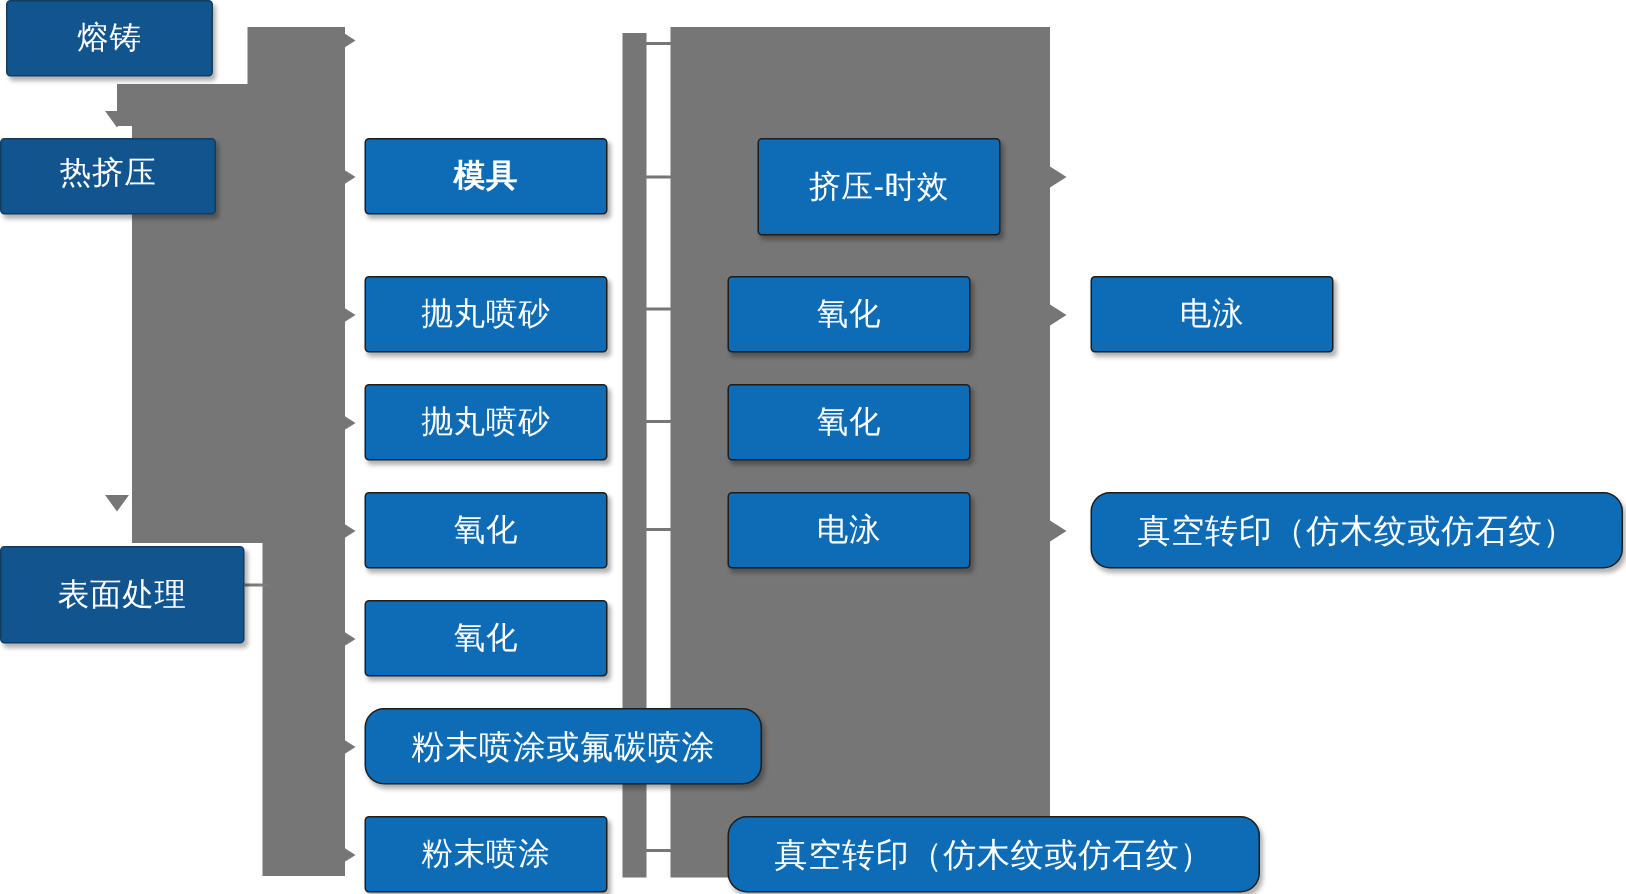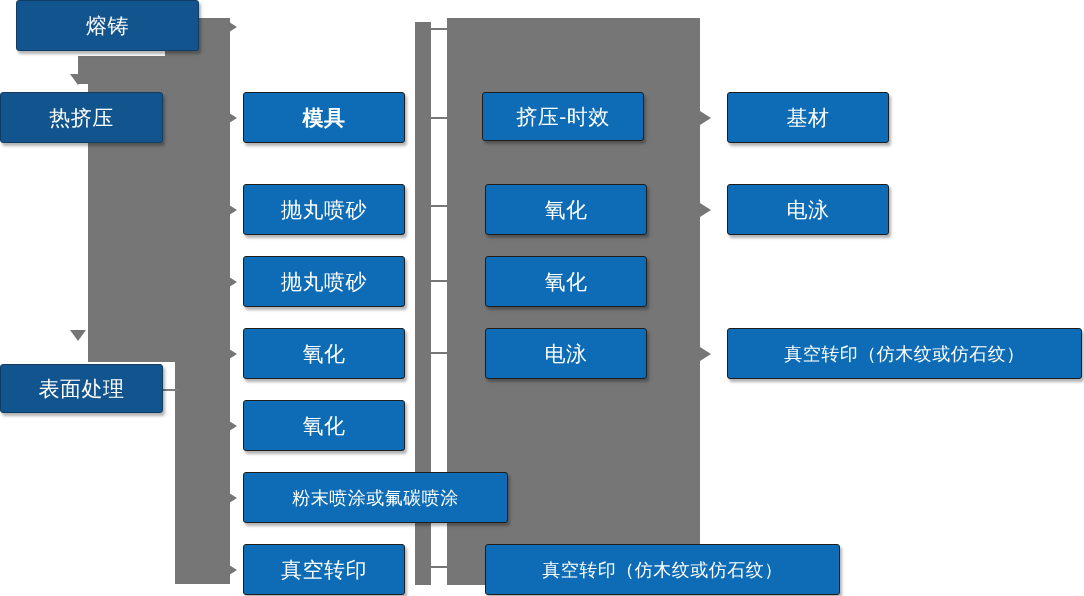--- a/index.html
+++ b/index.html
@@ -41,21 +41,21 @@
     border:1px solid #2a2a2a;
     border-radius:3px;
     font-size:21px;
     letter-spacing:.5px;
     line-height:1;
     white-space:nowrap;
     box-shadow:2px 3px 3px rgba(0,0,0,.30);
   }
   .node.dark{background:#12558e;border-color:#123d63;}
   .node.mid{background:#0d6cb5;border-color:#1d1d1d;}
-  .node.wide{font-size:18px;}
+  .node.wide{font-size:22px;border-radius:13px;}
 </style>
 </head>
 <body>
 
 <div id="stage">
 
   <div class="gray" style="left:165px;top:18px;width:65px;height:38px;"></div>
   <div class="gray" style="left:78px;top:56px;width:152px;height:28px;"></div>
   <div class="gray" style="left:88px;top:84px;width:142px;height:278px;"></div>
   <div class="gray" style="left:175px;top:362px;width:55px;height:222px;"></div>
@@ -82,27 +82,27 @@
   <div class="gray-line" style="left:427px;top:280px;width:22px;"></div>
   <div class="gray-line" style="left:427px;top:352px;width:22px;"></div>
   <div class="gray-line" style="left:427px;top:566px;width:22px;"></div>
 
   <div class="gray" style="left:447px;top:18px;width:253px;height:567px;"></div>
 
   <div class="arrow-r" style="left:700px;top:111px;"></div>
   <div class="arrow-r" style="left:700px;top:203px;"></div>
   <div class="arrow-r" style="left:700px;top:347px;"></div>
 
-  <div class="node dark" style="left:16px;top:0px;width:183px;height:51px;text-align:center;">
+  <div class="node dark" style="left:4px;top:0px;width:138px;height:51px;text-align:center;">
     <span>熔铸</span>
   </div>
-  <div class="node dark" style="left:0px;top:92px;width:163px;height:51px;">
+  <div class="node dark" style="left:0px;top:92px;width:144px;height:51px;font-family:Liberation Mono, monospace;">
     <span>热挤压</span>
   </div>
-  <div class="node dark" style="left:0px;top:364px;width:163px;height:49px;">
+  <div class="node dark" style="left:0px;top:364px;width:163px;height:65px;">
     <span>表面处理</span>
   </div>
 
   <div class="node mid" style="left:243px;top:92px;width:162px;height:51px;font-weight:bold;">
     <span>模具</span>
   </div>
   <div class="node mid" style="left:243px;top:184px;width:162px;height:51px;">
     <span>抛丸喷砂</span>
   </div>
   <div class="node mid" style="left:243px;top:256px;width:162px;height:51px;">
@@ -111,42 +111,39 @@
   <div class="node mid" style="left:243px;top:328px;width:162px;height:51px;">
     <span>氧化</span>
   </div>
   <div class="node mid" style="left:243px;top:400px;width:162px;height:51px;">
     <span>氧化</span>
   </div>
   <div class="node mid wide" style="left:243px;top:472px;width:265px;height:51px;">
     <span>粉末喷涂或氟碳喷涂</span>
   </div>
   <div class="node mid" style="left:243px;top:544px;width:162px;height:51px;">
-    <span>真空转印</span>
+    <span>粉末喷涂</span>
   </div>
 
-  <div class="node mid" style="left:482px;top:92px;width:162px;height:49px;">
+  <div class="node mid" style="left:505px;top:92px;width:162px;height:65px;">
     <span>挤压-时效</span>
   </div>
   <div class="node mid" style="left:485px;top:184px;width:162px;height:51px;">
     <span>氧化</span>
   </div>
   <div class="node mid" style="left:485px;top:256px;width:162px;height:51px;">
     <span>氧化</span>
   </div>
   <div class="node mid" style="left:485px;top:328px;width:162px;height:51px;">
     <span>电泳</span>
   </div>
   <div class="node mid wide" style="left:485px;top:544px;width:355px;height:51px;">
     <span>真空转印（仿木纹或仿石纹）</span>
   </div>
 
-  <div class="node mid" style="left:727px;top:92px;width:162px;height:51px;">
-    <span>基材</span>
-  </div>
   <div class="node mid" style="left:727px;top:184px;width:162px;height:51px;">
     <span>电泳</span>
   </div>
   <div class="node mid wide" style="left:727px;top:328px;width:355px;height:51px;">
     <span>真空转印（仿木纹或仿石纹）</span>
   </div>
 
 </div>
 
 </body></html>

